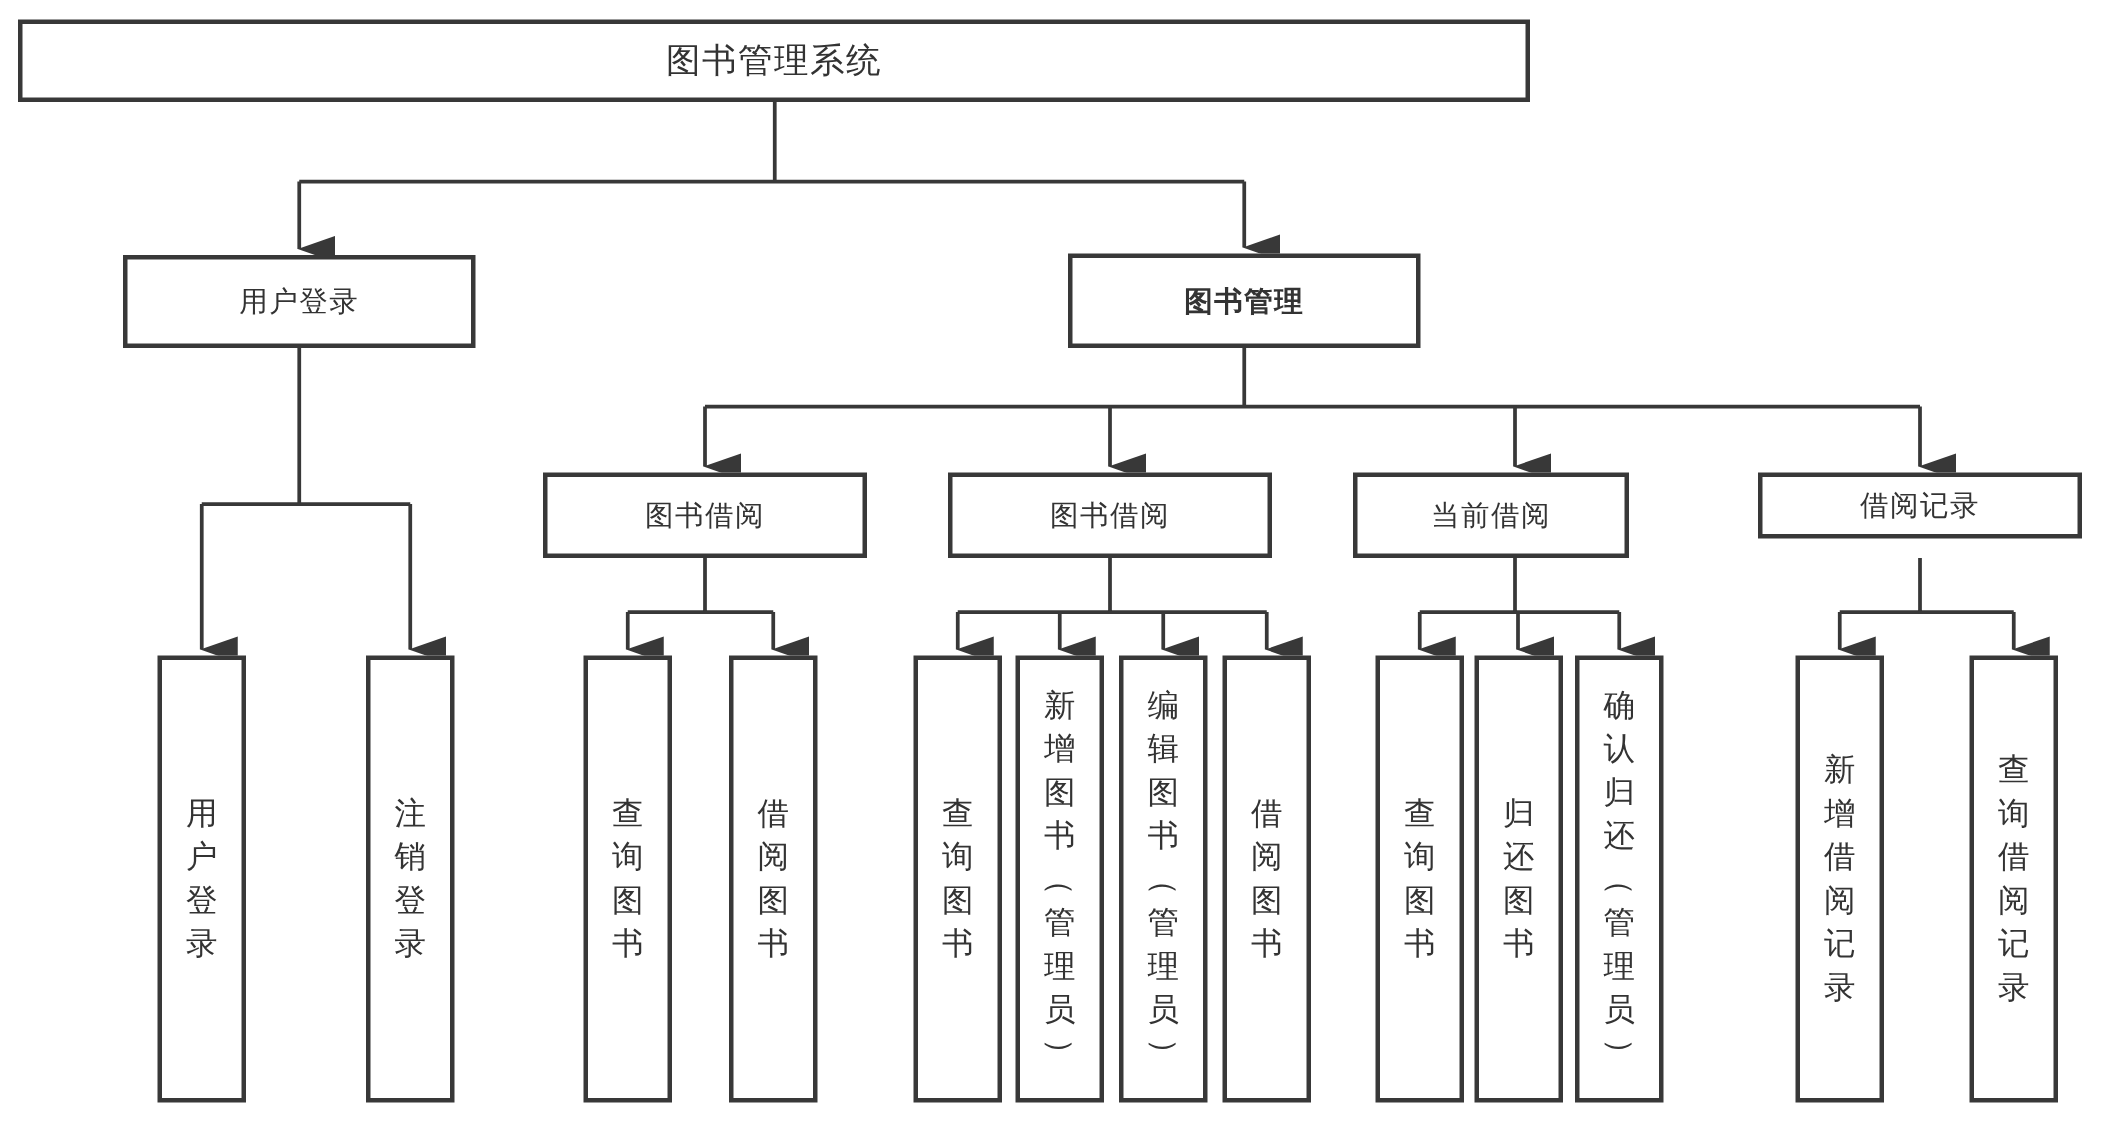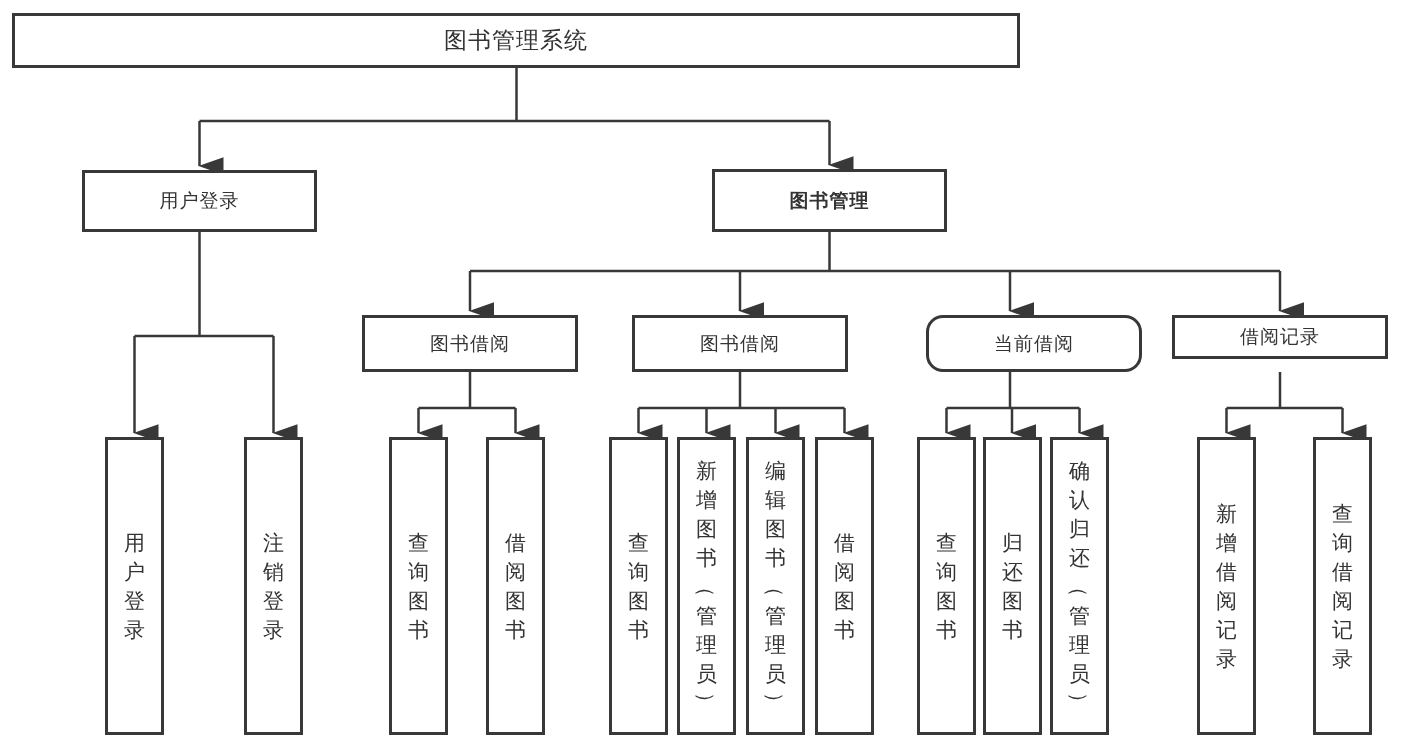--- a/index.html
+++ b/index.html
@@ -80,21 +80,21 @@
   <div class="box hbox" style="left:712px;top:169px;width:235px;height:63px;font-weight:bold;">
     <span>图书管理</span>
   </div>
 
   <div class="box hbox" style="left:362px;top:315px;width:216px;height:57px;">
     <span>图书借阅</span>
   </div>
   <div class="box hbox" style="left:632px;top:315px;width:216px;height:57px;">
     <span>图书借阅</span>
   </div>
-  <div class="box hbox" style="left:926px;top:315px;width:216px;height:57px;border-radius:17px;">
+  <div class="box hbox" style="left:902px;top:315px;width:184px;height:57px;">
     <span>当前借阅</span>
   </div>
   <div class="box hbox" style="left:1172px;top:315px;width:216px;height:44px;">
     <span>借阅记录</span>
   </div>
 
   <div class="box vbox" style="left:105px;">
     <span class="vtext">
         <span class="vchar">用</span>
         <span class="vchar">户</span>

